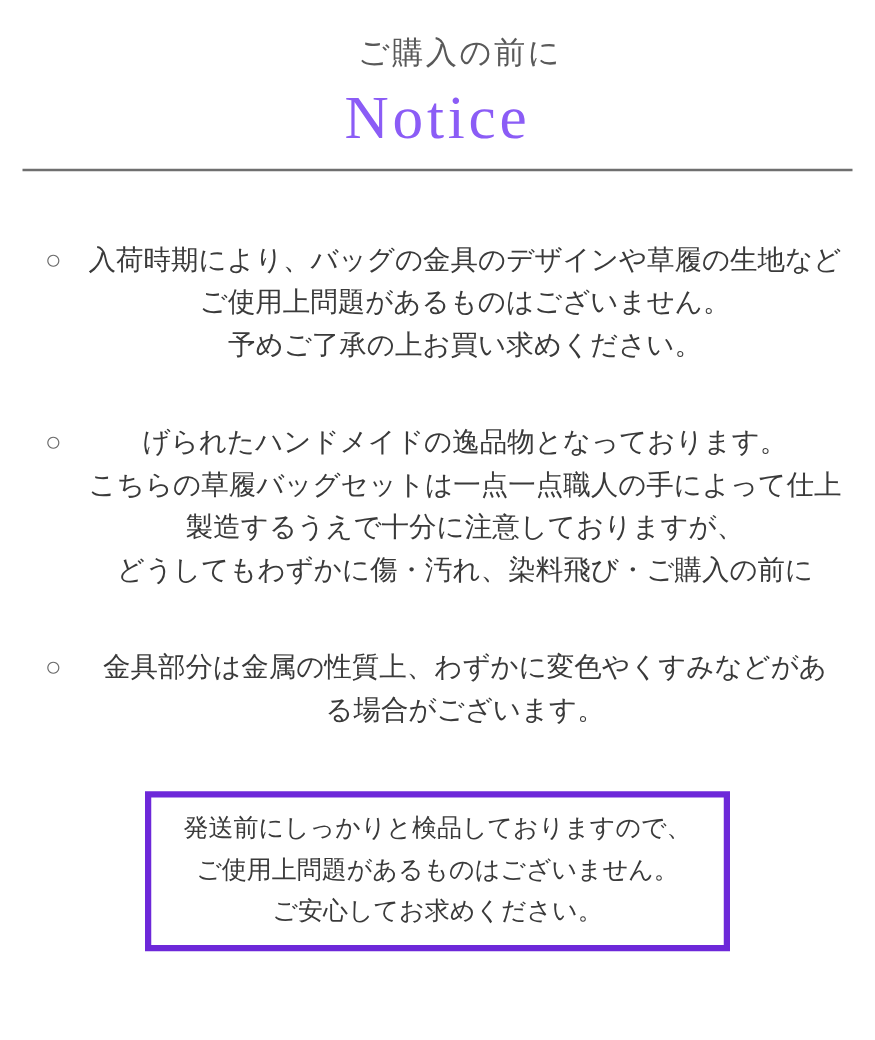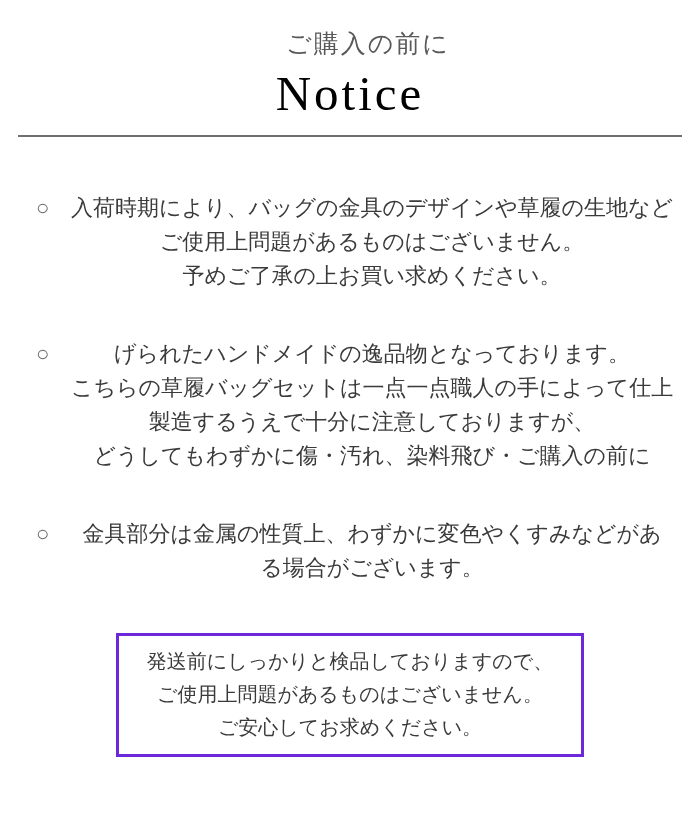--- a/index.html
+++ b/index.html
@@ -12,33 +12,33 @@
   .page {
     position: relative;
     width: 700px;
     height: 832px;
     box-sizing: border-box;
     padding-top: 27px;
     overflow: hidden;
     background: #ffffff;
   }
   .subtitle {
-    font-family: Liberation Sans, sans-serif;
+    font-family: Liberation Serif, serif;
     font-size: 25px;
     line-height: 32px;
     color: #595959;
     text-align: center;
     letter-spacing: 2px;
     padding-left: 36px;
   }
   .title {
     font-family: "Liberation Serif", serif;
     font-size: 49px;
     line-height: 56px;
-    color: #000000;
+    color: #8b5cf6;
     text-align: center;
     letter-spacing: 3px;
     margin-top: 7px;
   }
   .divider {
     height: 2px;
     background: #6f6f6f;
     margin: 13px 18px 0 18px;
   }
   .content {
@@ -55,21 +55,21 @@
   .item:last-child { margin-bottom: 0; }
   .bullet {
     flex: 0 0 28px;
     color: #6a6a6a;
   }
   .lines { flex: 1 1 auto; text-align: center; }
   .assurance-box {
     width: 468px;
     box-sizing: border-box;
     margin: 48px auto 0 auto;
-    border: 3px solid #6d28d9;
+    border: 5px solid #6d28d9;
     padding: 9px 0 10px 0;
     text-align: center;
     font-size: 20px;
     line-height: 33px;
     color: #3a3a3a;
   }
 </style>
 </head>
 <body>
 

